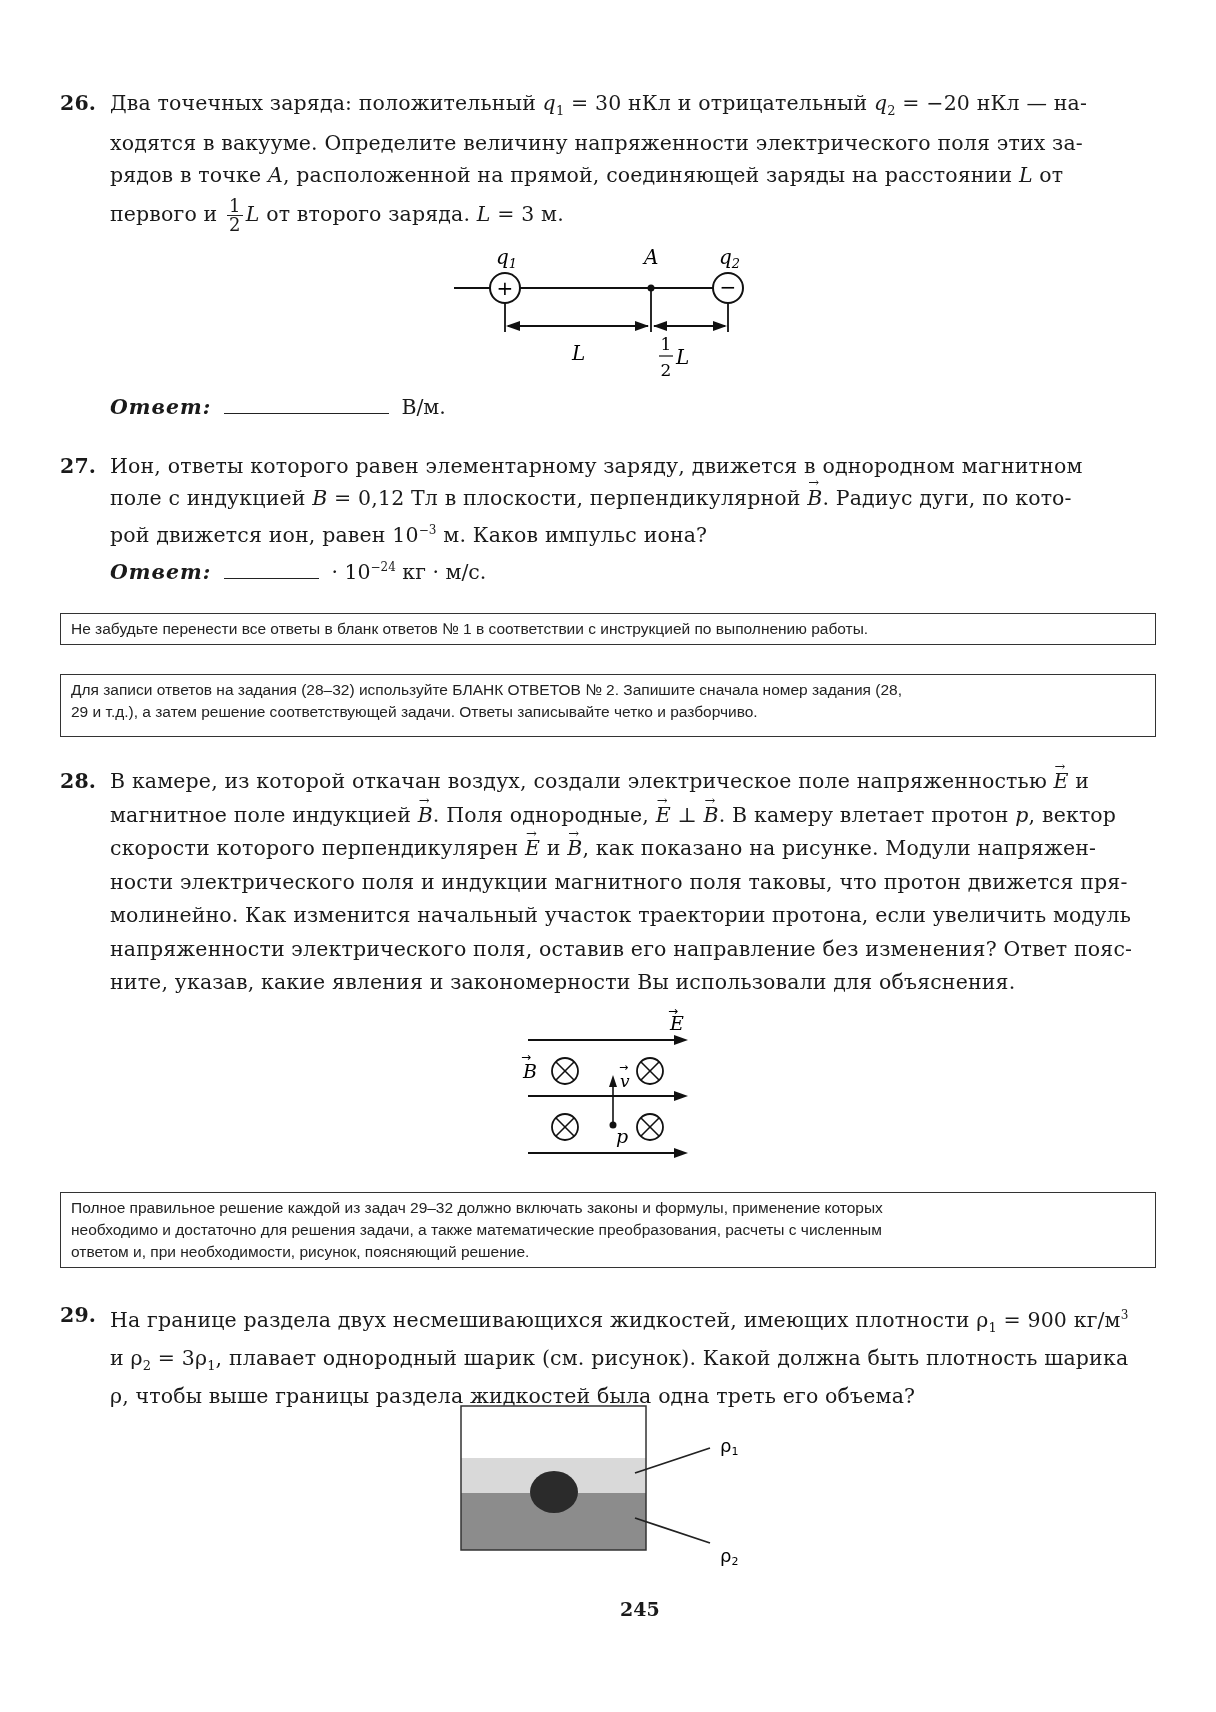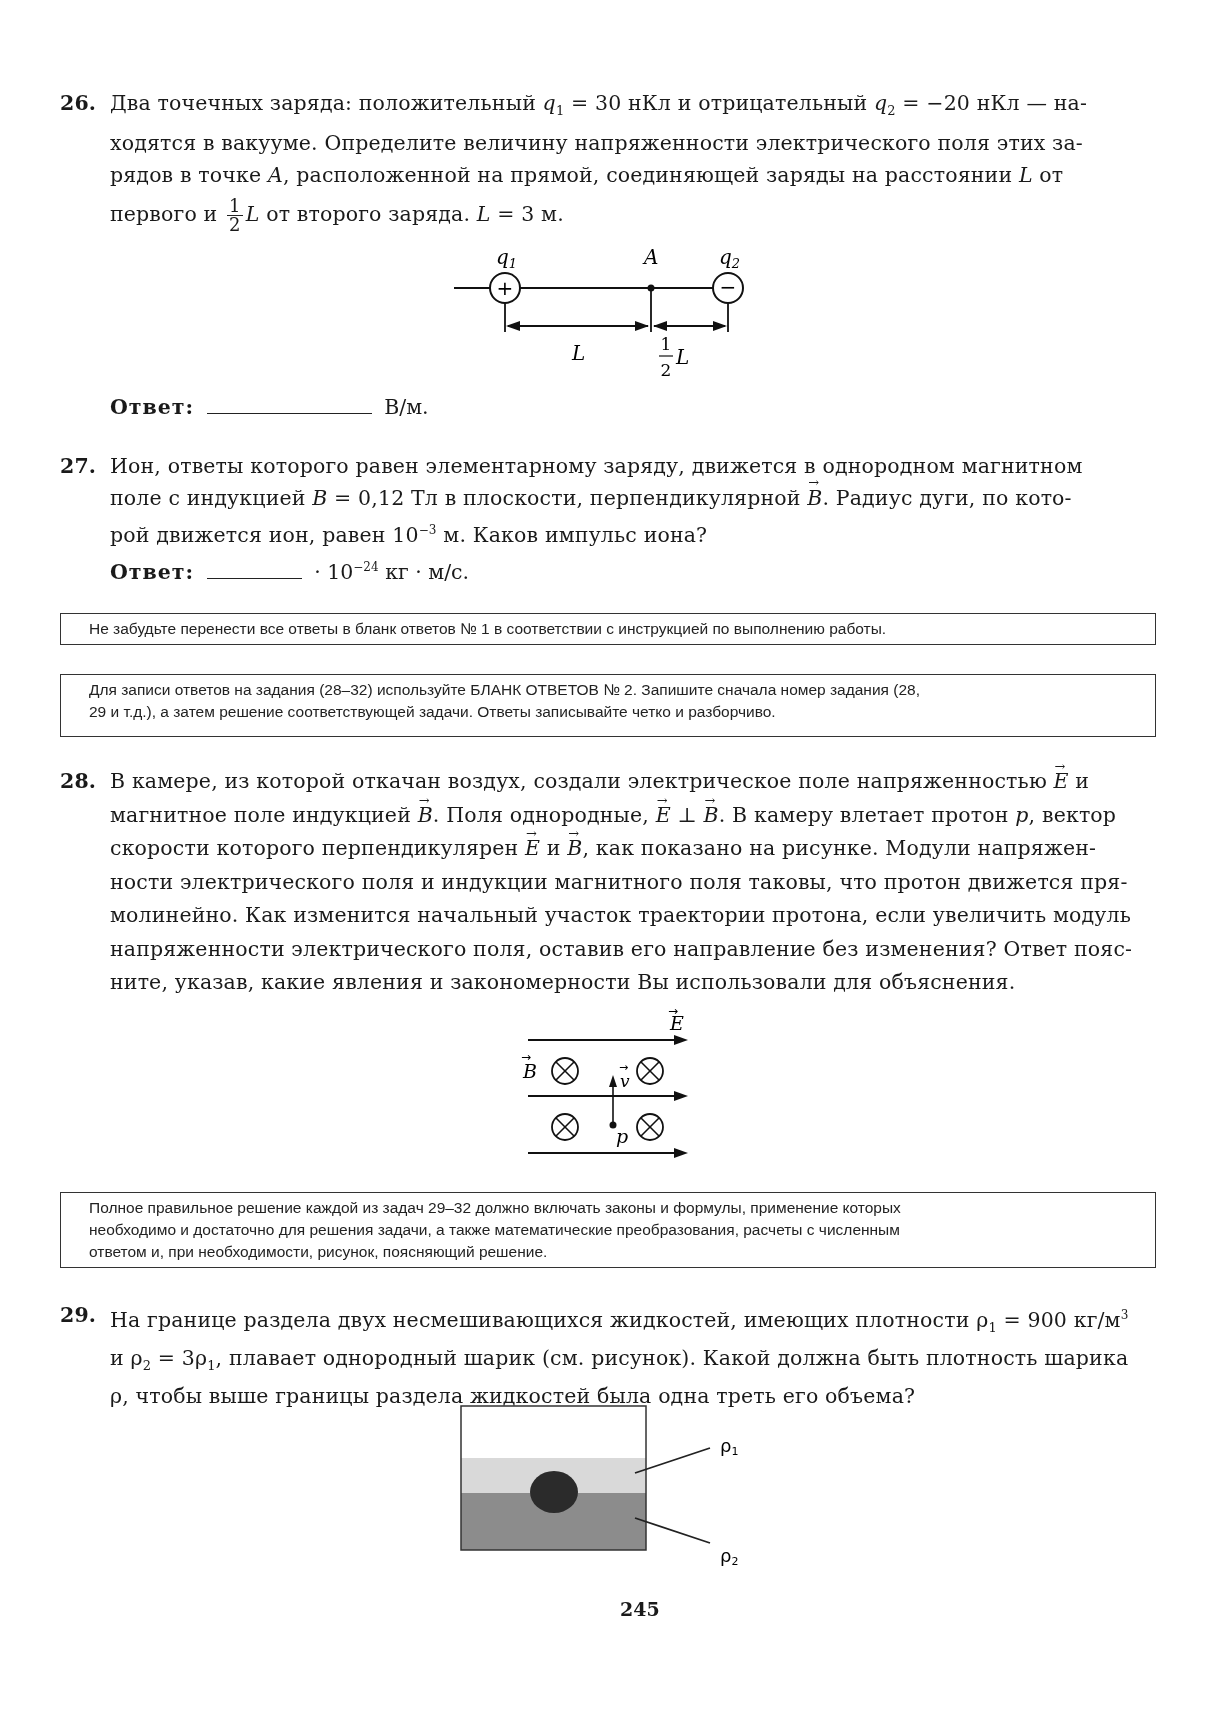--- a/index.html
+++ b/index.html
@@ -9,29 +9,29 @@
     color: #1a1a1a;
   }
   .task { position: absolute; left: 60px; width: 1098px; font-size: 20.5px; line-height: 32px; letter-spacing: 0.15px; }
   .task .num { position: absolute; left: 0; top: 0; font-weight: bold; font-family: "DejaVu Serif", serif; }
   .task .body { margin-left: 50px; text-align: justify; }
   .task .body p { margin: 0; }
   i.v { font-style: italic; }
   .vec { position: relative; display: inline-block; font-style: italic; }
   .vec::before { content: "→"; position: absolute; top: -15px; left: 1px; font-size: 13px; font-style: normal; }
   .answer { position: absolute; left: 110px; font-size: 20.5px; }
-  .answer .lbl { font-weight: bold; letter-spacing: 1px; }
+  .answer .lbl { font-style: italic; font-weight: bold; letter-spacing: 1px; }
   .blank { display: inline-block; border-bottom: 1.5px solid #222; vertical-align: baseline; height: 18px; }
   .frac { display: inline-block; vertical-align: middle; text-align: center; font-size: 18px; line-height: 18px; margin: 0 3px; }
   .frac .n { display: block; border-bottom: 1.3px solid #222; padding: 0 2px; }
   .frac .d { display: block; }
   .notice {
     position: absolute; left: 60px; width: 1096px; border: 1.5px solid #333;
     font-family: "Liberation Sans", "DejaVu Sans", sans-serif; font-size: 15.5px;
-    line-height: 22px; padding: 4px 28px; box-sizing: border-box; color: #222;
+    line-height: 22px; padding: 4px 10px; box-sizing: border-box; color: #222;
   }
   .fig { position: absolute; }
   .page-num { position: absolute; left: 620px; top: 1598px; font-weight: bold; font-size: 19px; }
   sup { font-size: 12px; }
   sub { font-size: 13px; }
 </style>
 </head>
 <body>
 
 <div class="task" style="top:87px;">

